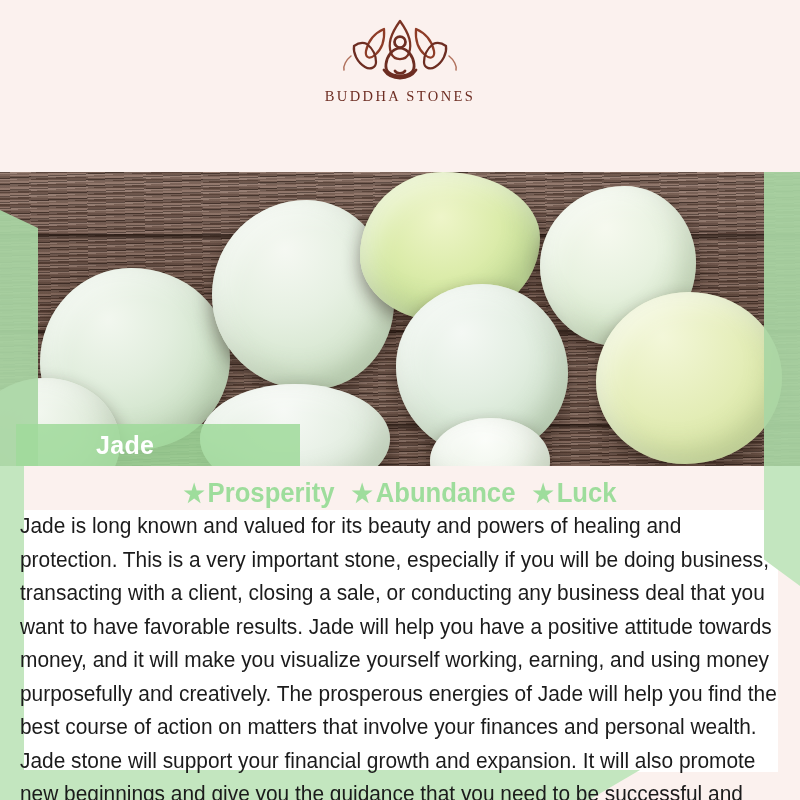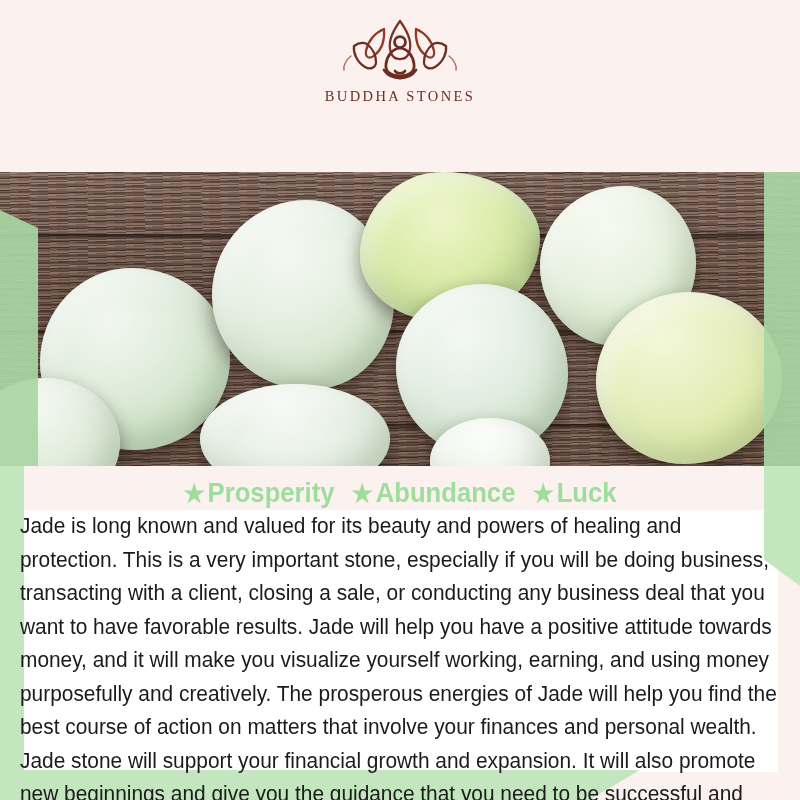--- a/index.html
+++ b/index.html
@@ -205,20 +205,23 @@
     <div class="stone s4"></div>
     <div class="stone s7"></div>
     <div class="stone s8"></div>
     <div class="stone s9"></div>
   </div>
 
   <div class="bar-left"></div>
   <div class="bar-right"></div>
 
 
+  <div class="jade-band">
+    <span class="jade-label">Jade</span>
+  </div>
 
   <div class="text-panel"></div>
   <div class="panel-white"></div>
   <div class="strip-left"></div>
   <div class="strip-right"></div>
   <div class="strip-bottom"></div>
 
   <div class="benefits">
     <span class="b-item"><span class="star">★</span><span>Prosperity</span></span><span class="b-item"><span class="star">★</span><span>Abundance</span></span><span class="b-item"><span class="star">★</span><span>Luck</span></span>
   </div>

